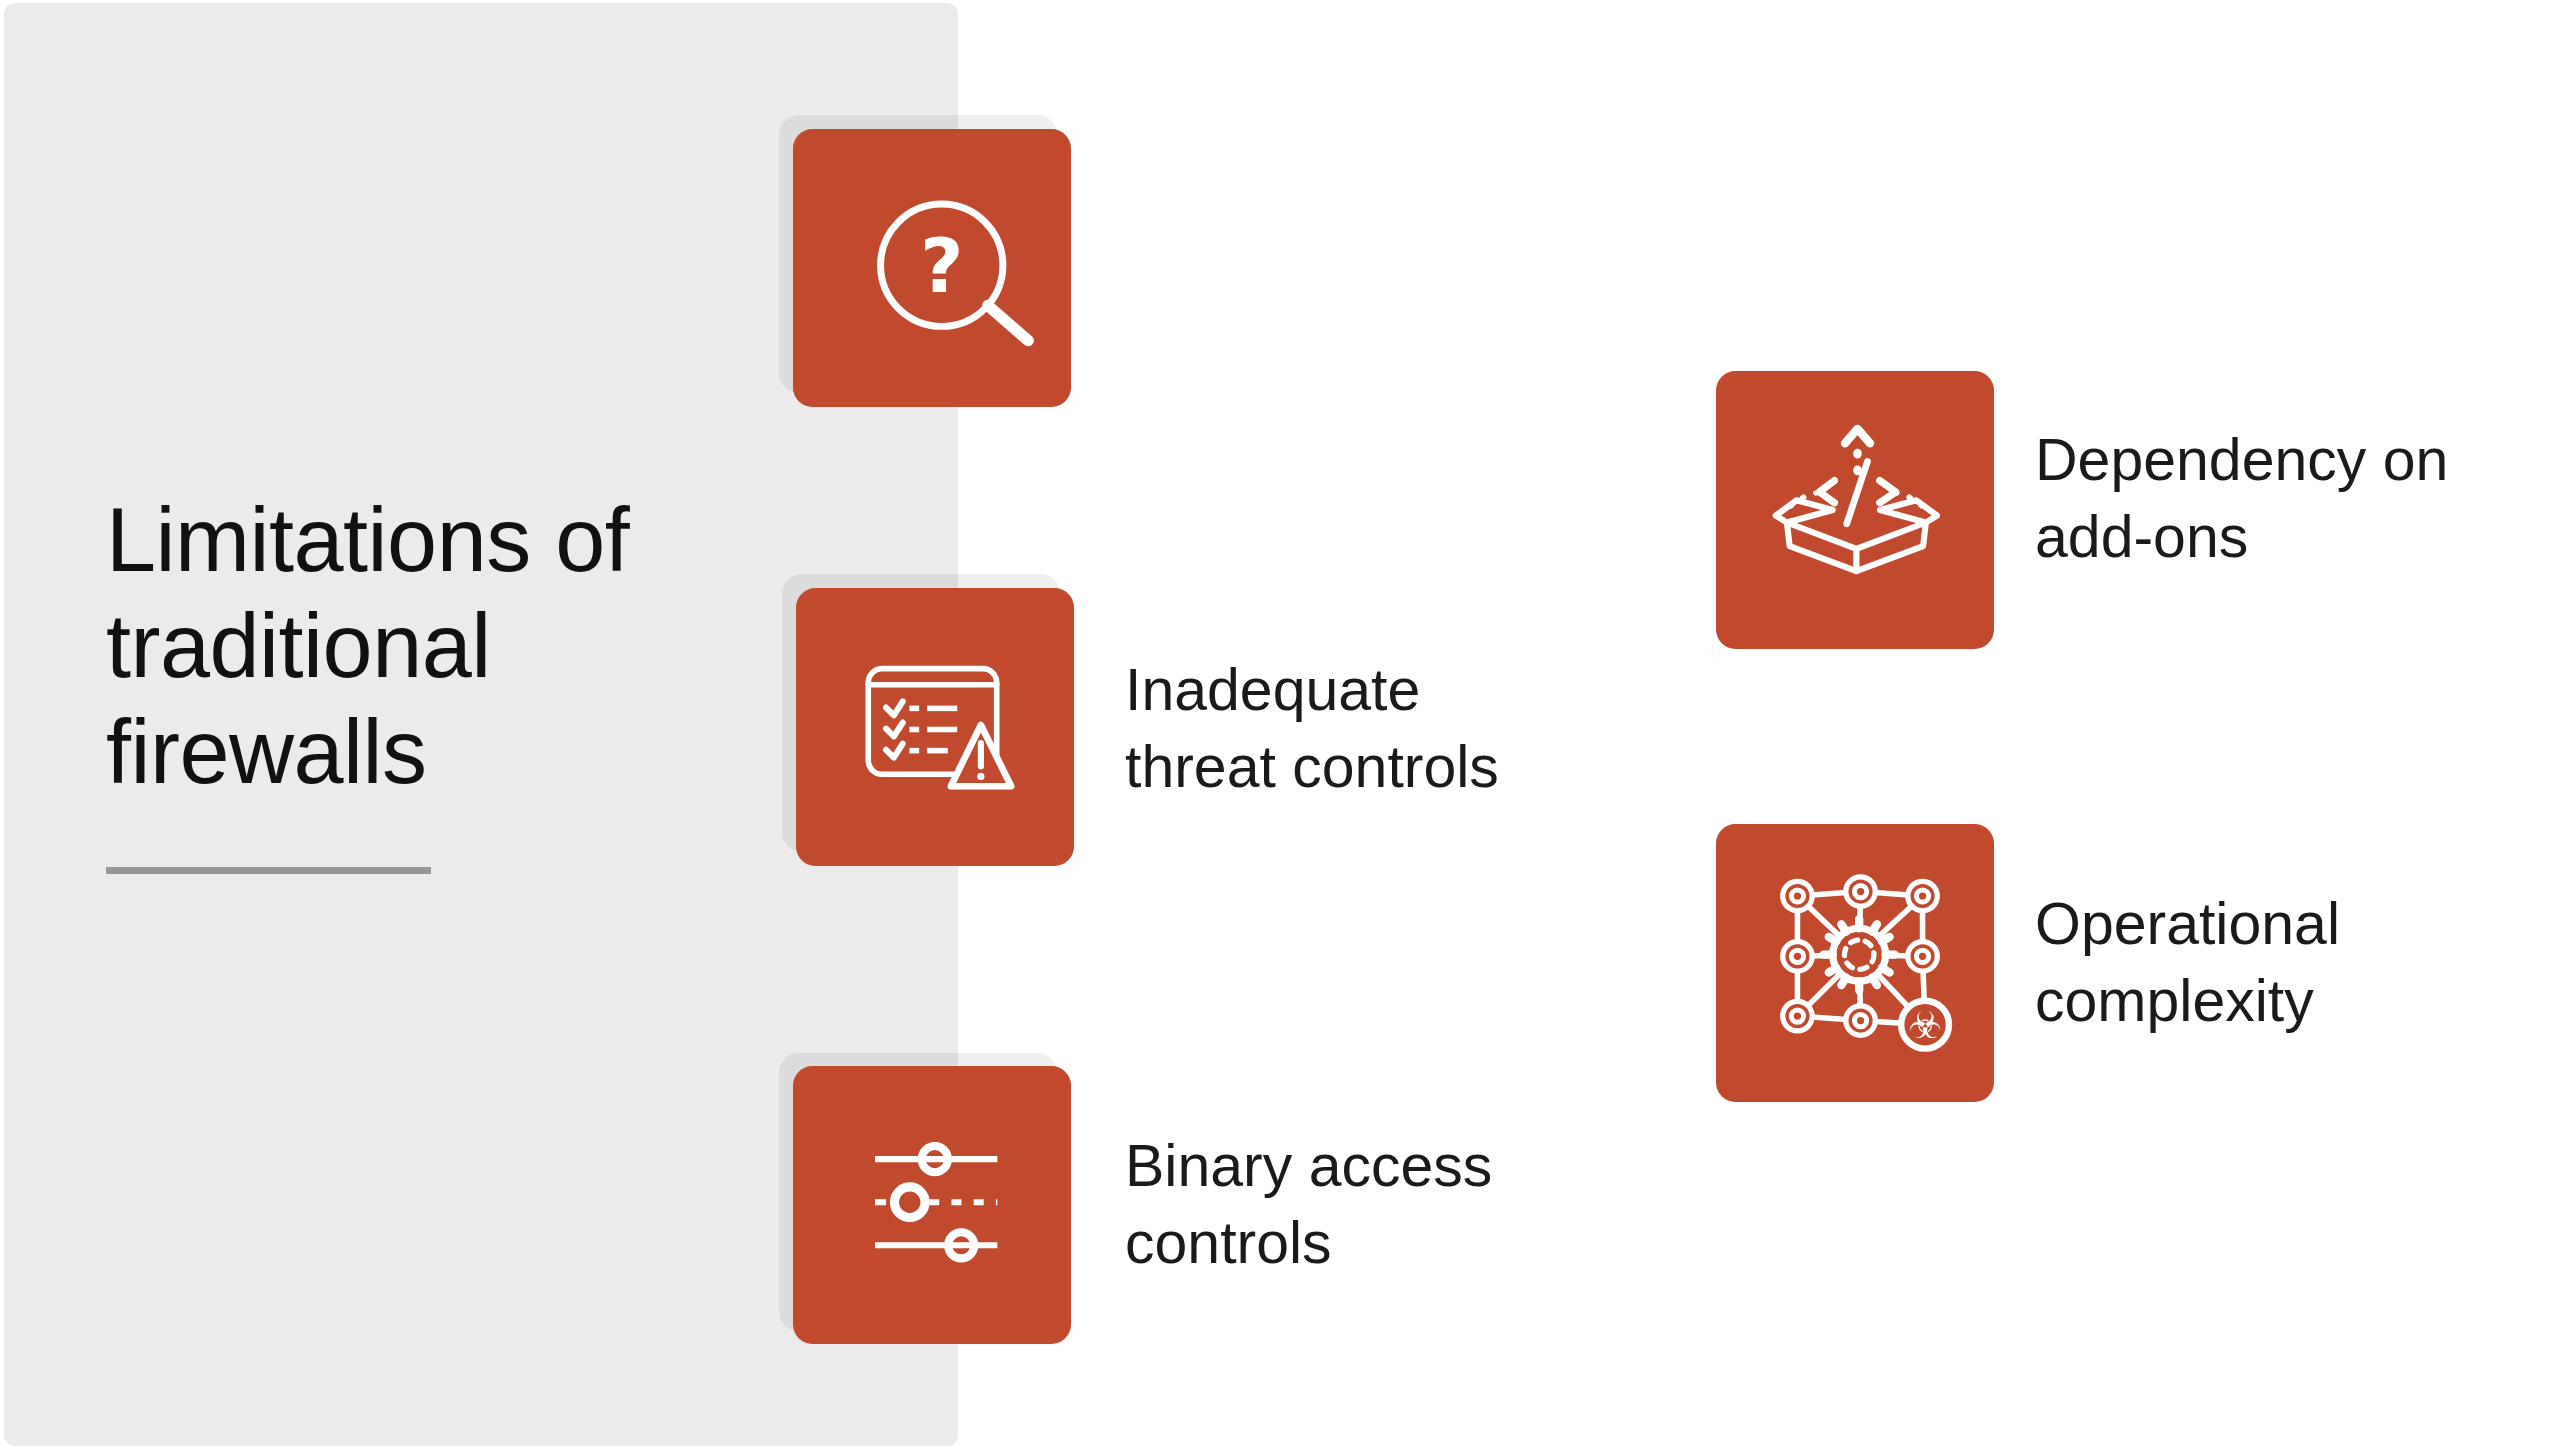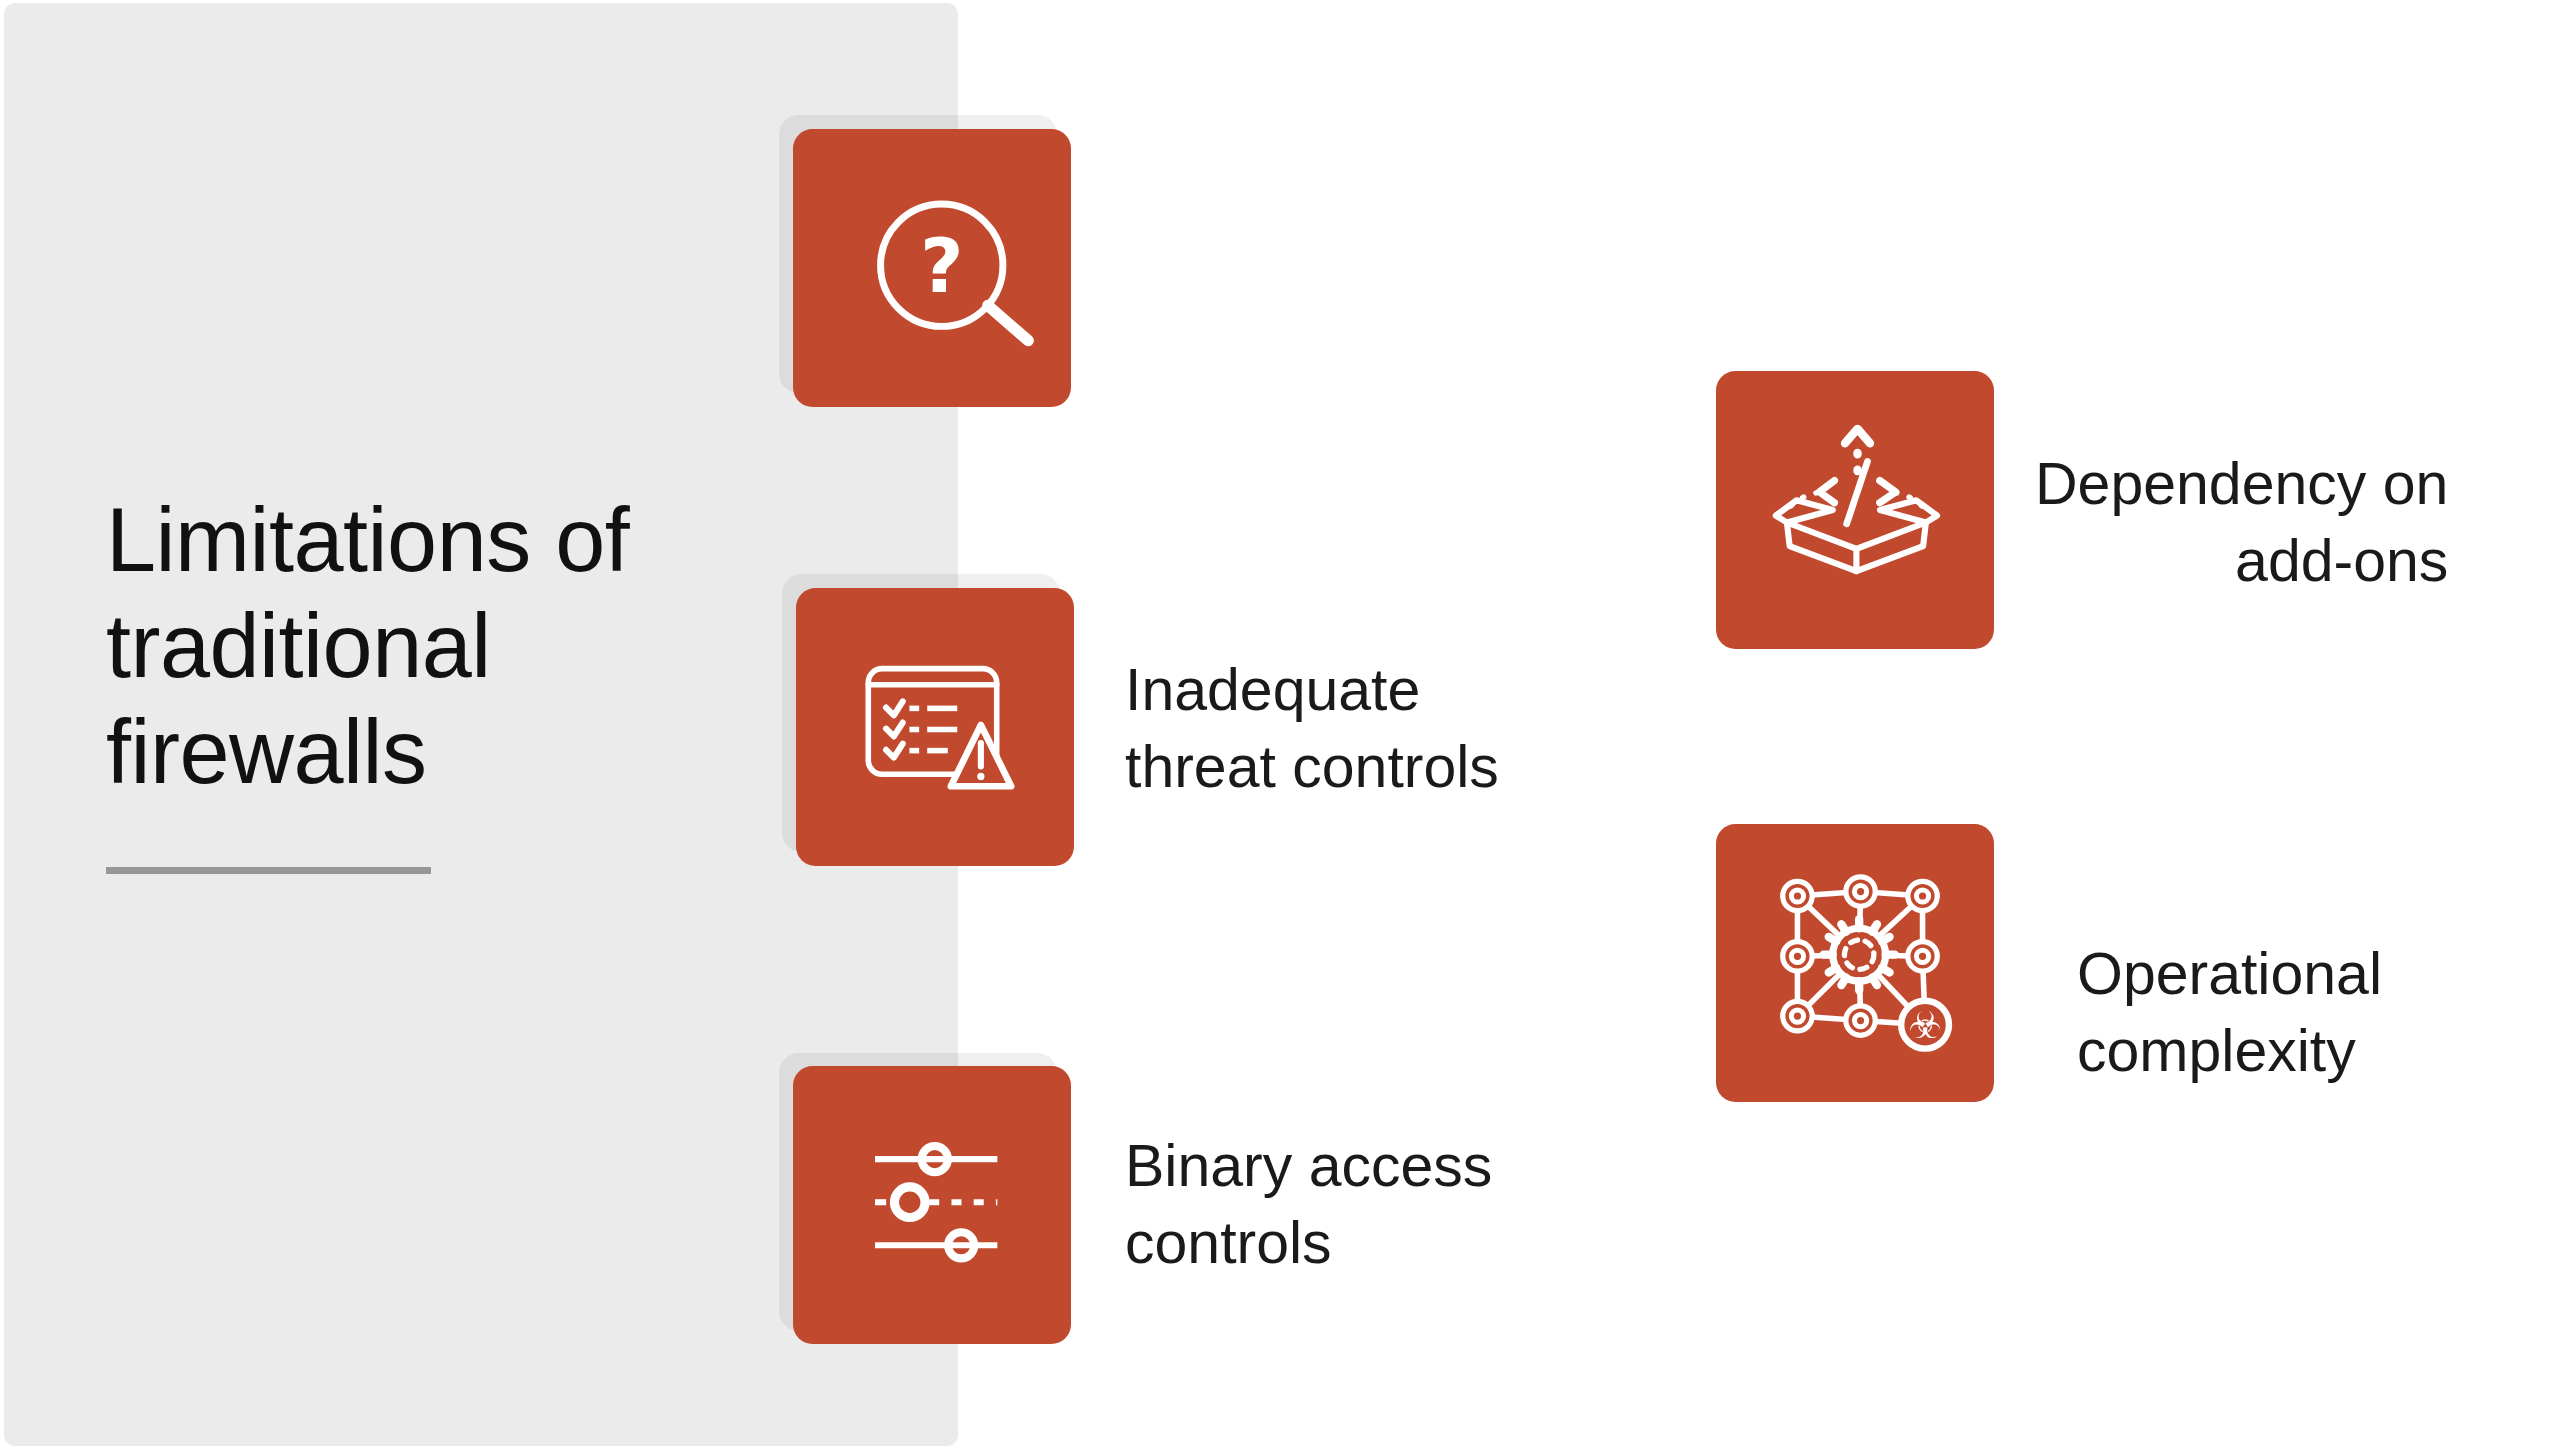--- a/index.html
+++ b/index.html
@@ -64,24 +64,24 @@
 
   .shadow-2{left:782px; top:574px;}
   .tile-2{left:796px; top:588px;}
   .label-2{left:1125px; top:652px;}
 
   .shadow-3{left:779px; top:1053px;}
   .tile-3{left:793px; top:1066px;}
   .label-3{left:1125px; top:1128px;}
 
   .tile-4{left:1716px; top:371px;}
-  .label-4{left:2035px; top:446px;text-align:right;}
+  .label-4{left:2035px; top:422px;}
 
   .tile-5{left:1716px; top:824px;}
-  .label-5{left:2035px; top:936px;margin-left:42px;}
+  .label-5{left:2035px; top:886px;}
 
   .ic{stroke:#FFFFFF;fill:none;stroke-linecap:round;stroke-linejoin:round;}
   .ic-butt{stroke:#FFFFFF;fill:none;stroke-linecap:butt;}
   .ic-fill{fill:#C14A2E;stroke:#FFFFFF;stroke-linejoin:round;}
   .ic-text{fill:#FFFFFF;stroke:none;font-family:"DejaVu Sans","Liberation Sans",sans-serif;}
 </style>
 </head>
 <body>
 
 <div class="canvas">

